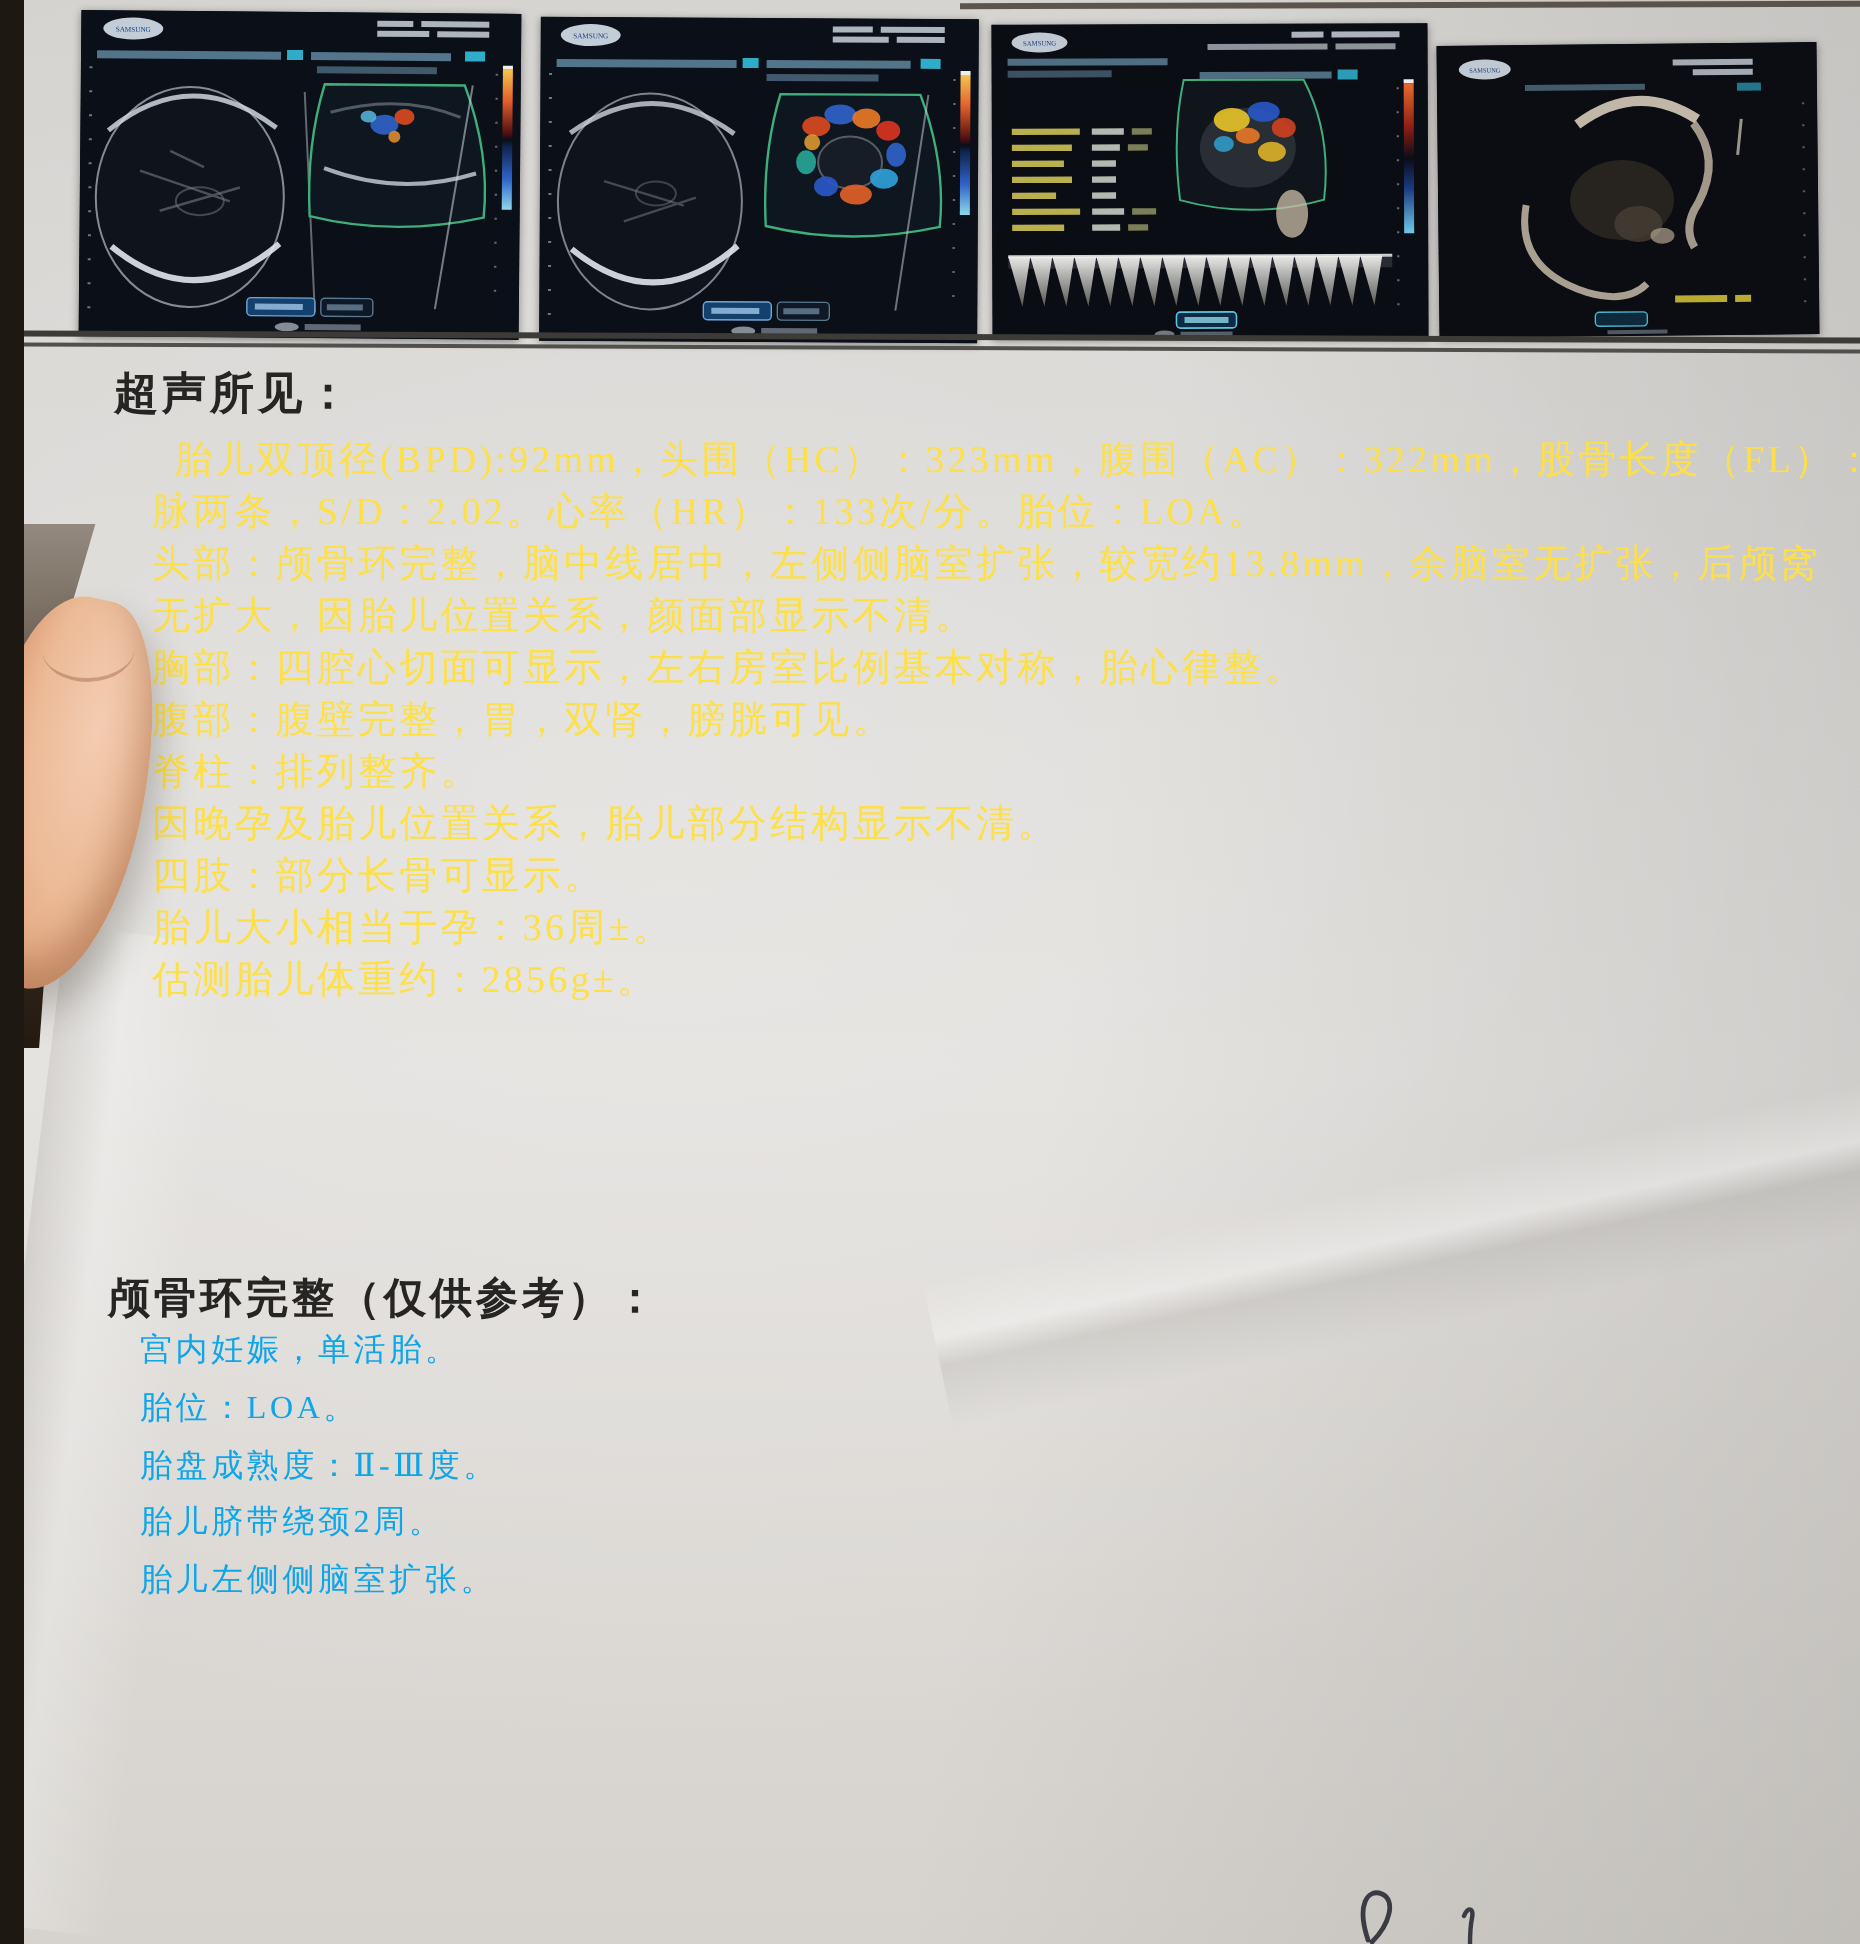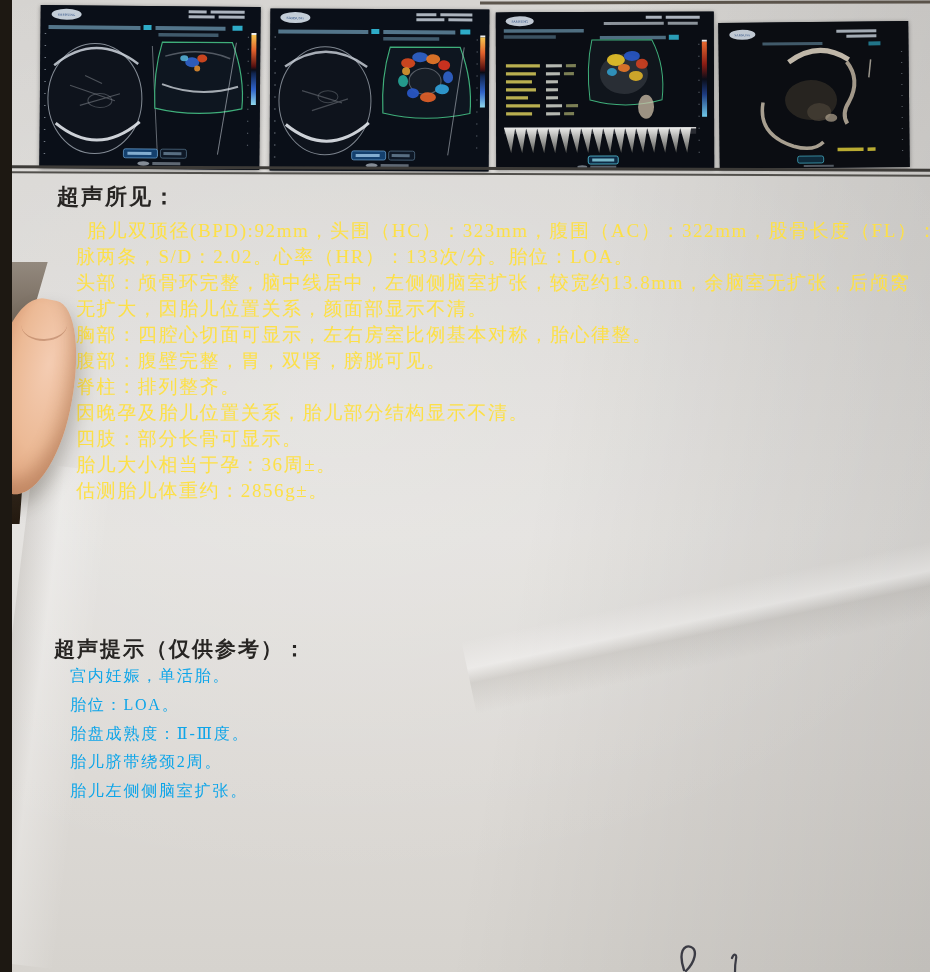--- a/index.html
+++ b/index.html
@@ -315,21 +315,21 @@
     <div class="line">无扩大，因胎儿位置关系，颜面部显示不清。</div>
     <div class="line">胸部：四腔心切面可显示，左右房室比例基本对称，胎心律整。</div>
     <div class="line">腹部：腹壁完整，胃，双肾，膀胱可见。</div>
     <div class="line">脊柱：排列整齐。</div>
     <div class="line">因晚孕及胎儿位置关系，胎儿部分结构显示不清。</div>
     <div class="line">四肢：部分长骨可显示。</div>
     <div class="line">胎儿大小相当于孕：36周±。</div>
     <div class="line">估测胎儿体重约：2856g±。</div>
   </div>
 
-  <div class="ititle">超声提示（仅供参考）：</div>
+  <div class="ititle">颅骨环完整（仅供参考）：</div>
   <div class="impression">
     <div class="line">宫内妊娠，单活胎。</div>
     <div class="line">胎位：LOA。</div>
     <div class="line">胎盘成熟度：Ⅱ-Ⅲ度。</div>
     <div class="line">胎儿脐带绕颈2周。</div>
     <div class="line">胎儿左侧侧脑室扩张。</div>
   </div>
 
   <div class="left-edge"></div>
   <div class="thumb">

